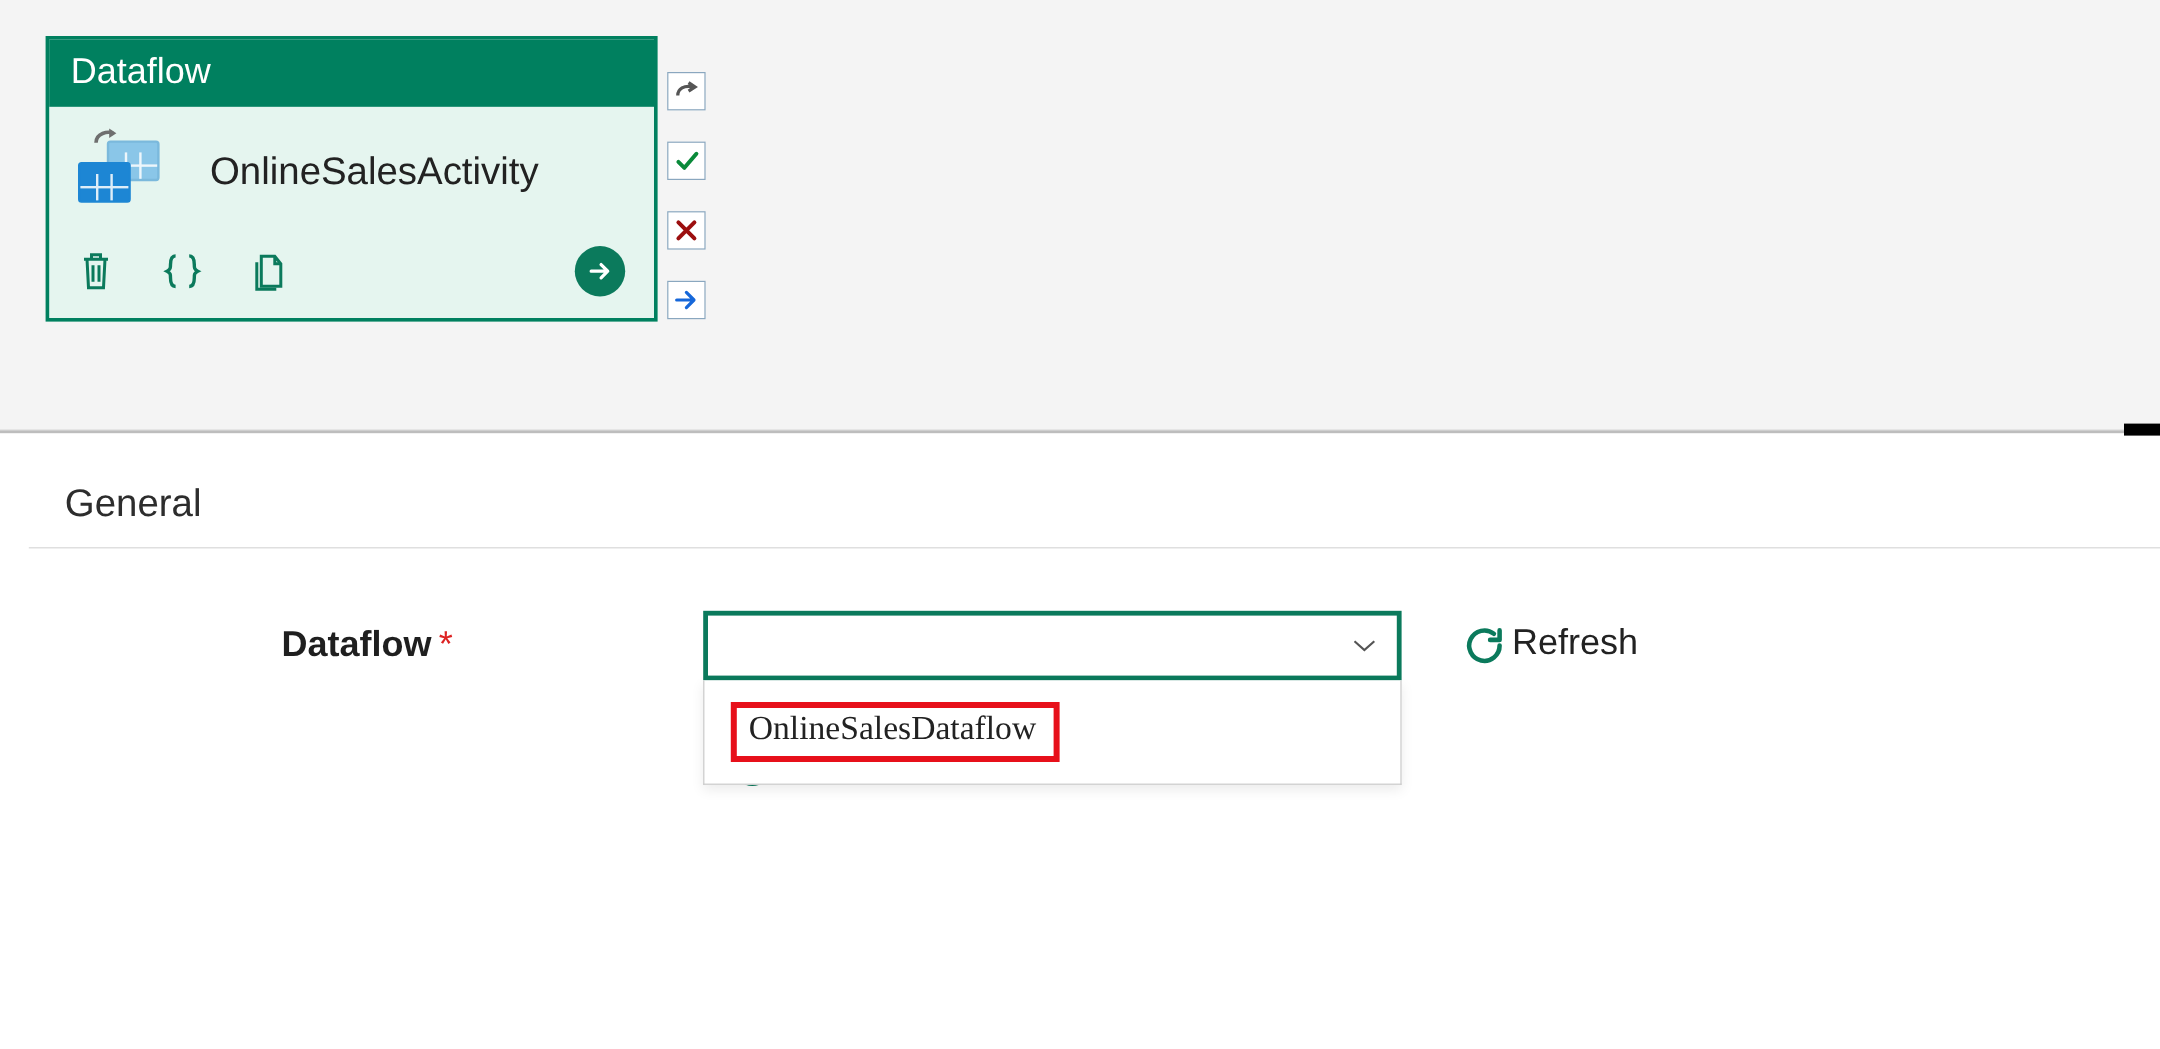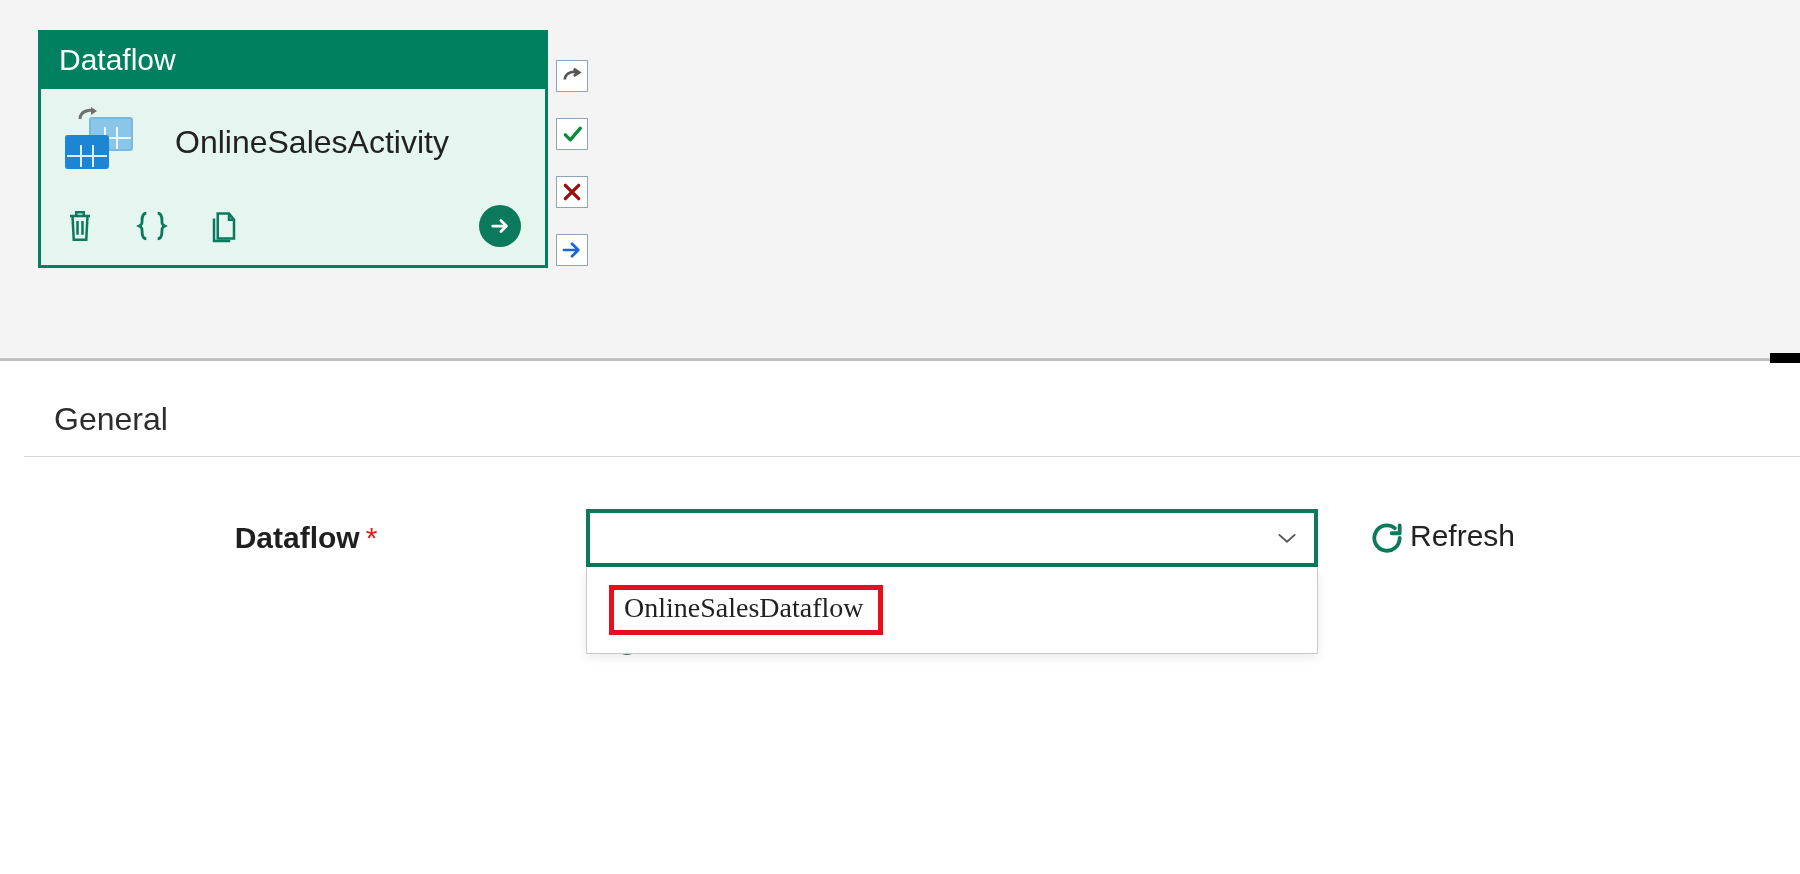--- a/index.html
+++ b/index.html
@@ -175,21 +175,21 @@
     width: 560px;
     font-size: 30px;
     font-weight: 600;
     color: #1f1f1f;
     text-align: center;
   }
   .req { color: #d22; margin-left: 6px; font-weight: 400; }
 
   .select-wrap {
     position: relative;
-    width: 732px;
+    width: 582px;
     font-family: Liberation Serif, serif;
   }
   .select-box {
     height: 58px;
     border: 4px solid #0b7a5c;
     background: #fff;
     display: flex;
     align-items: center;
     justify-content: flex-end;
     padding: 0 16px;

